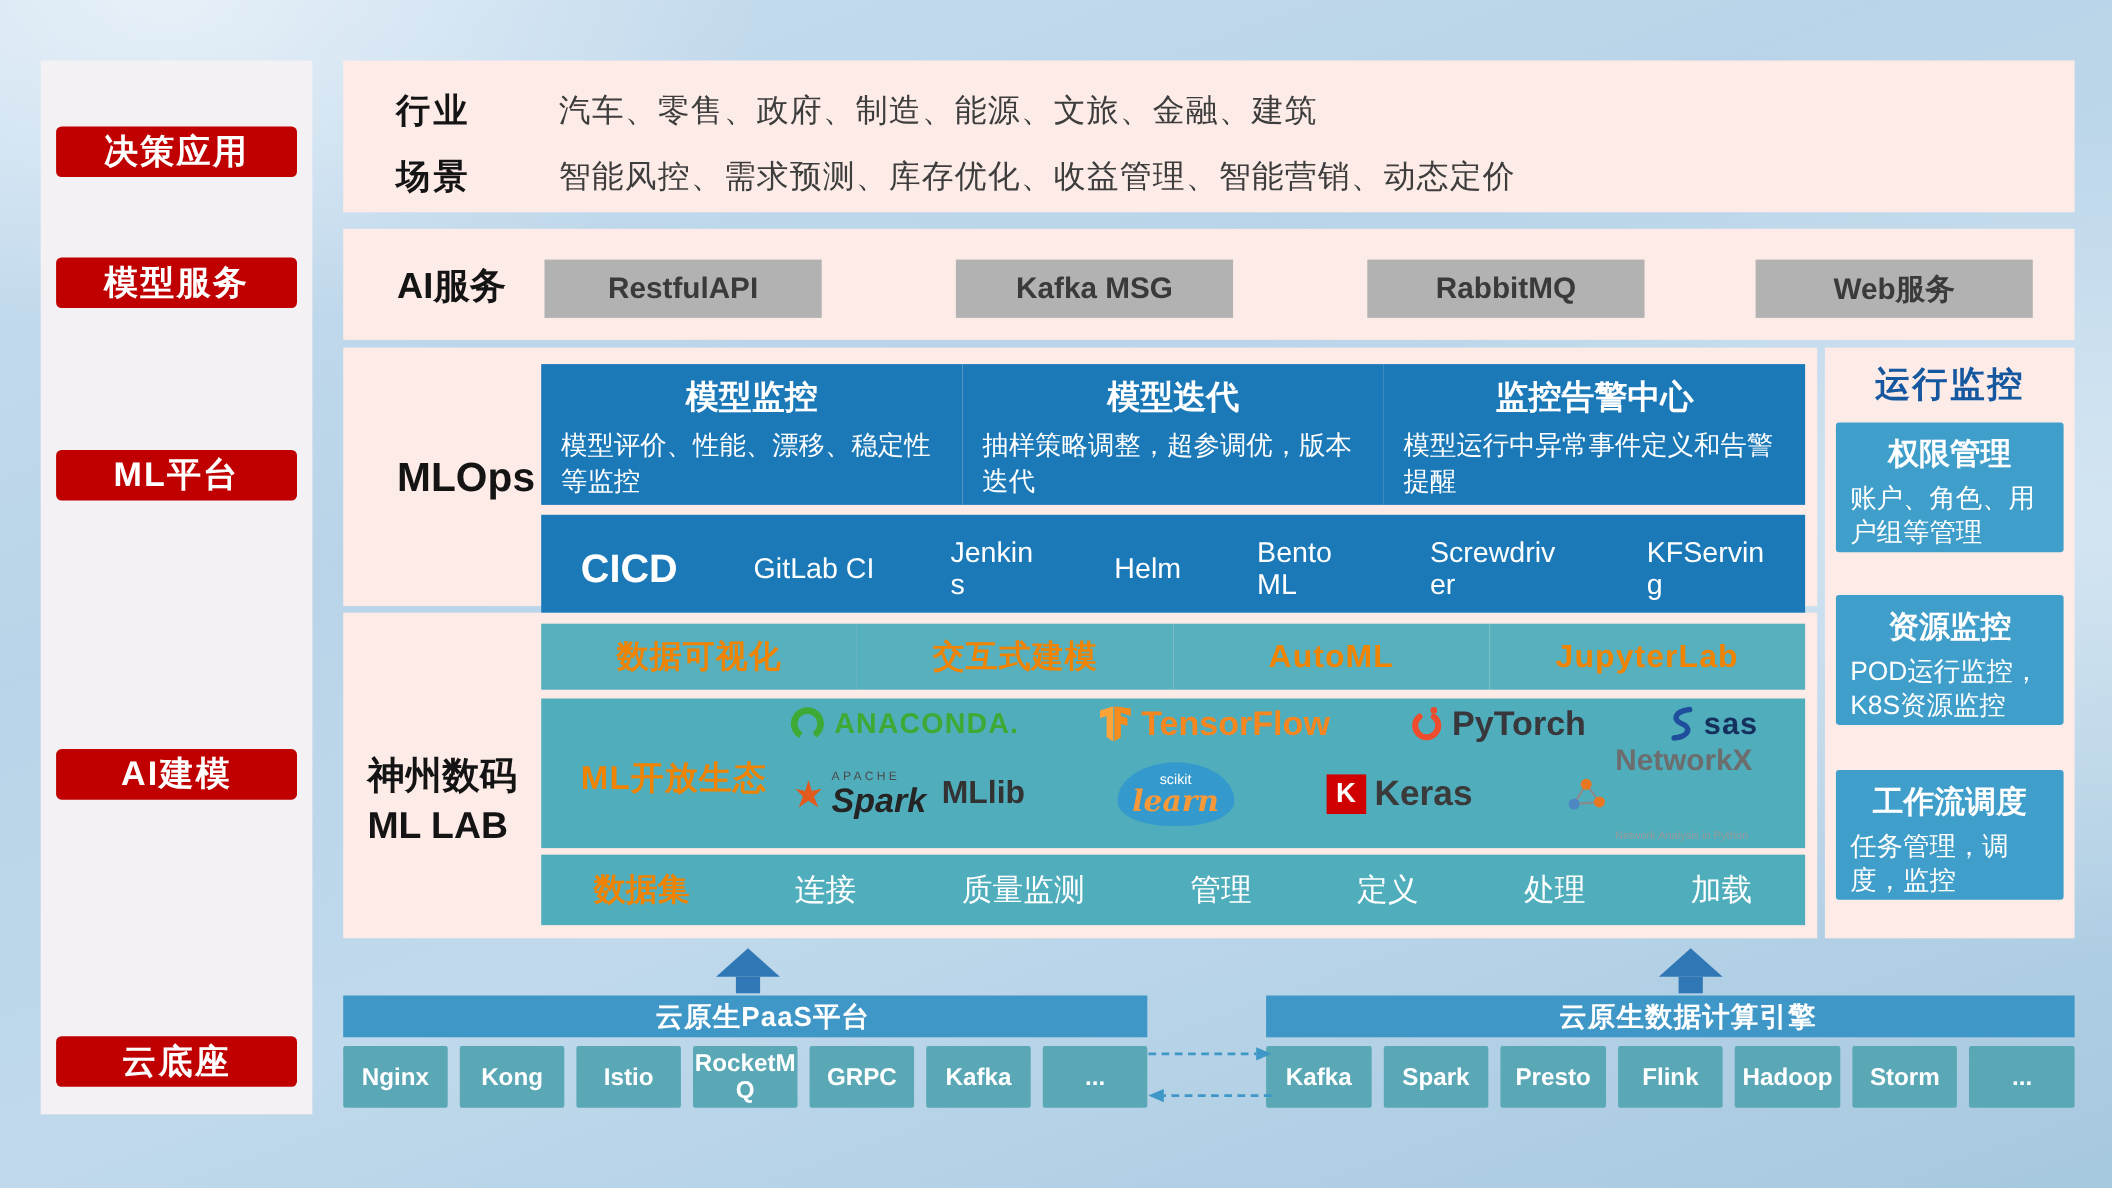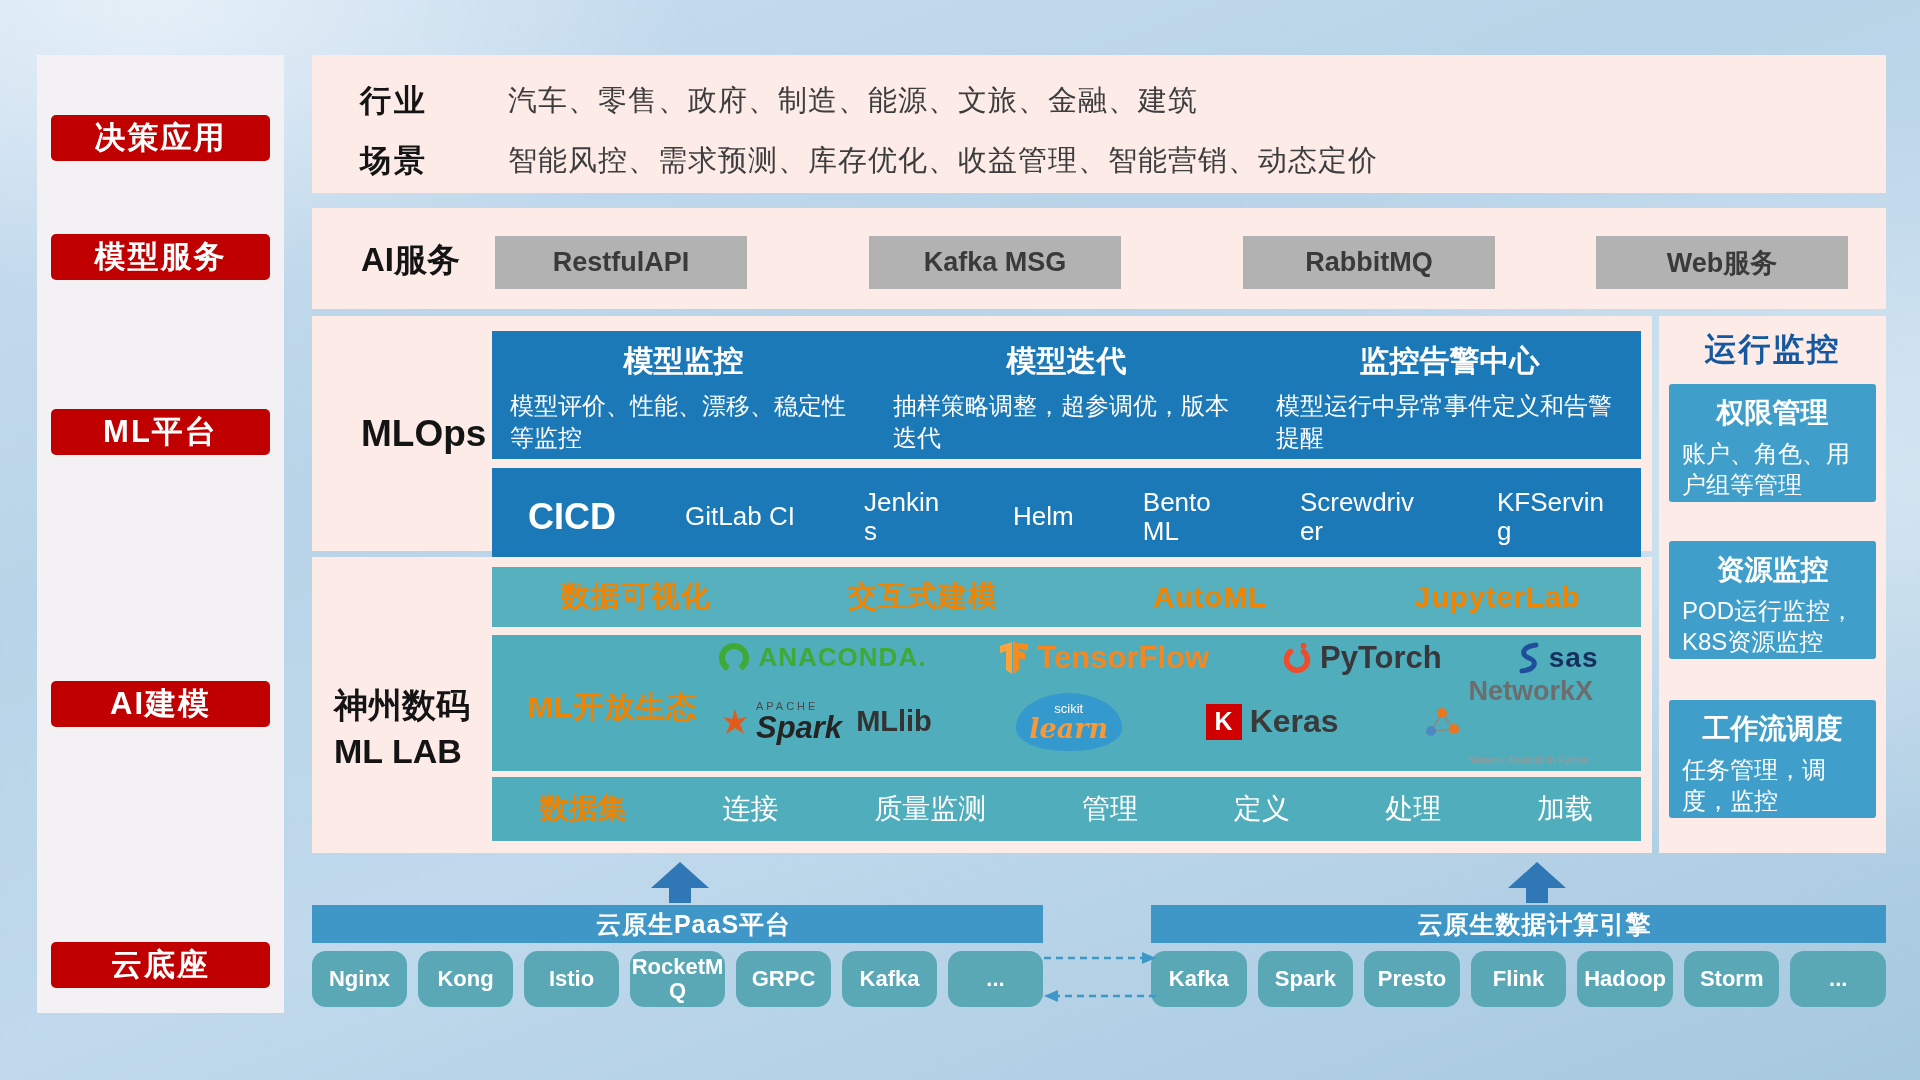--- a/index.html
+++ b/index.html
@@ -101,21 +101,21 @@
   .up-arrow .stem { width:22px; height:15px; background:#2f77b5; margin:0 auto; }
 
   
   .bar { position:absolute; top:905px; height:38px; background:#3e97c6; color:#fff; font-size:25px; font-weight:bold;
          display:flex; align-items:center; justify-content:center; letter-spacing:1px;padding-left:32px; }
   .bar-left { left:312px; width:731px; }
   .bar-right { left:1151px; width:735px; }
   .btn-row { position:absolute; top:951px; display:flex; gap:11px; }
   .btn-row-left { left:312px; width:731px; }
   .btn-row-right { left:1151px; width:735px; }
-  .teal-btn { flex:1; height:56px; background:#5aa8b6; border-radius:14px; color:#fff; font-size:22px; font-weight:bold;
+  .teal-btn { flex:1; height:56px; background:#5aa8b6; border-radius:2px; color:#fff; font-size:22px; font-weight:bold;
               display:flex; align-items:center; justify-content:center; text-align:center; line-height:1.1;
               word-break:break-all; padding:0 0; }
   .dash-arrows { position:absolute; left:1040px; top:940px; }
 </style>
 </head>
 <body>
 
 <div class="stage">
 
   <aside class="sidebar">

